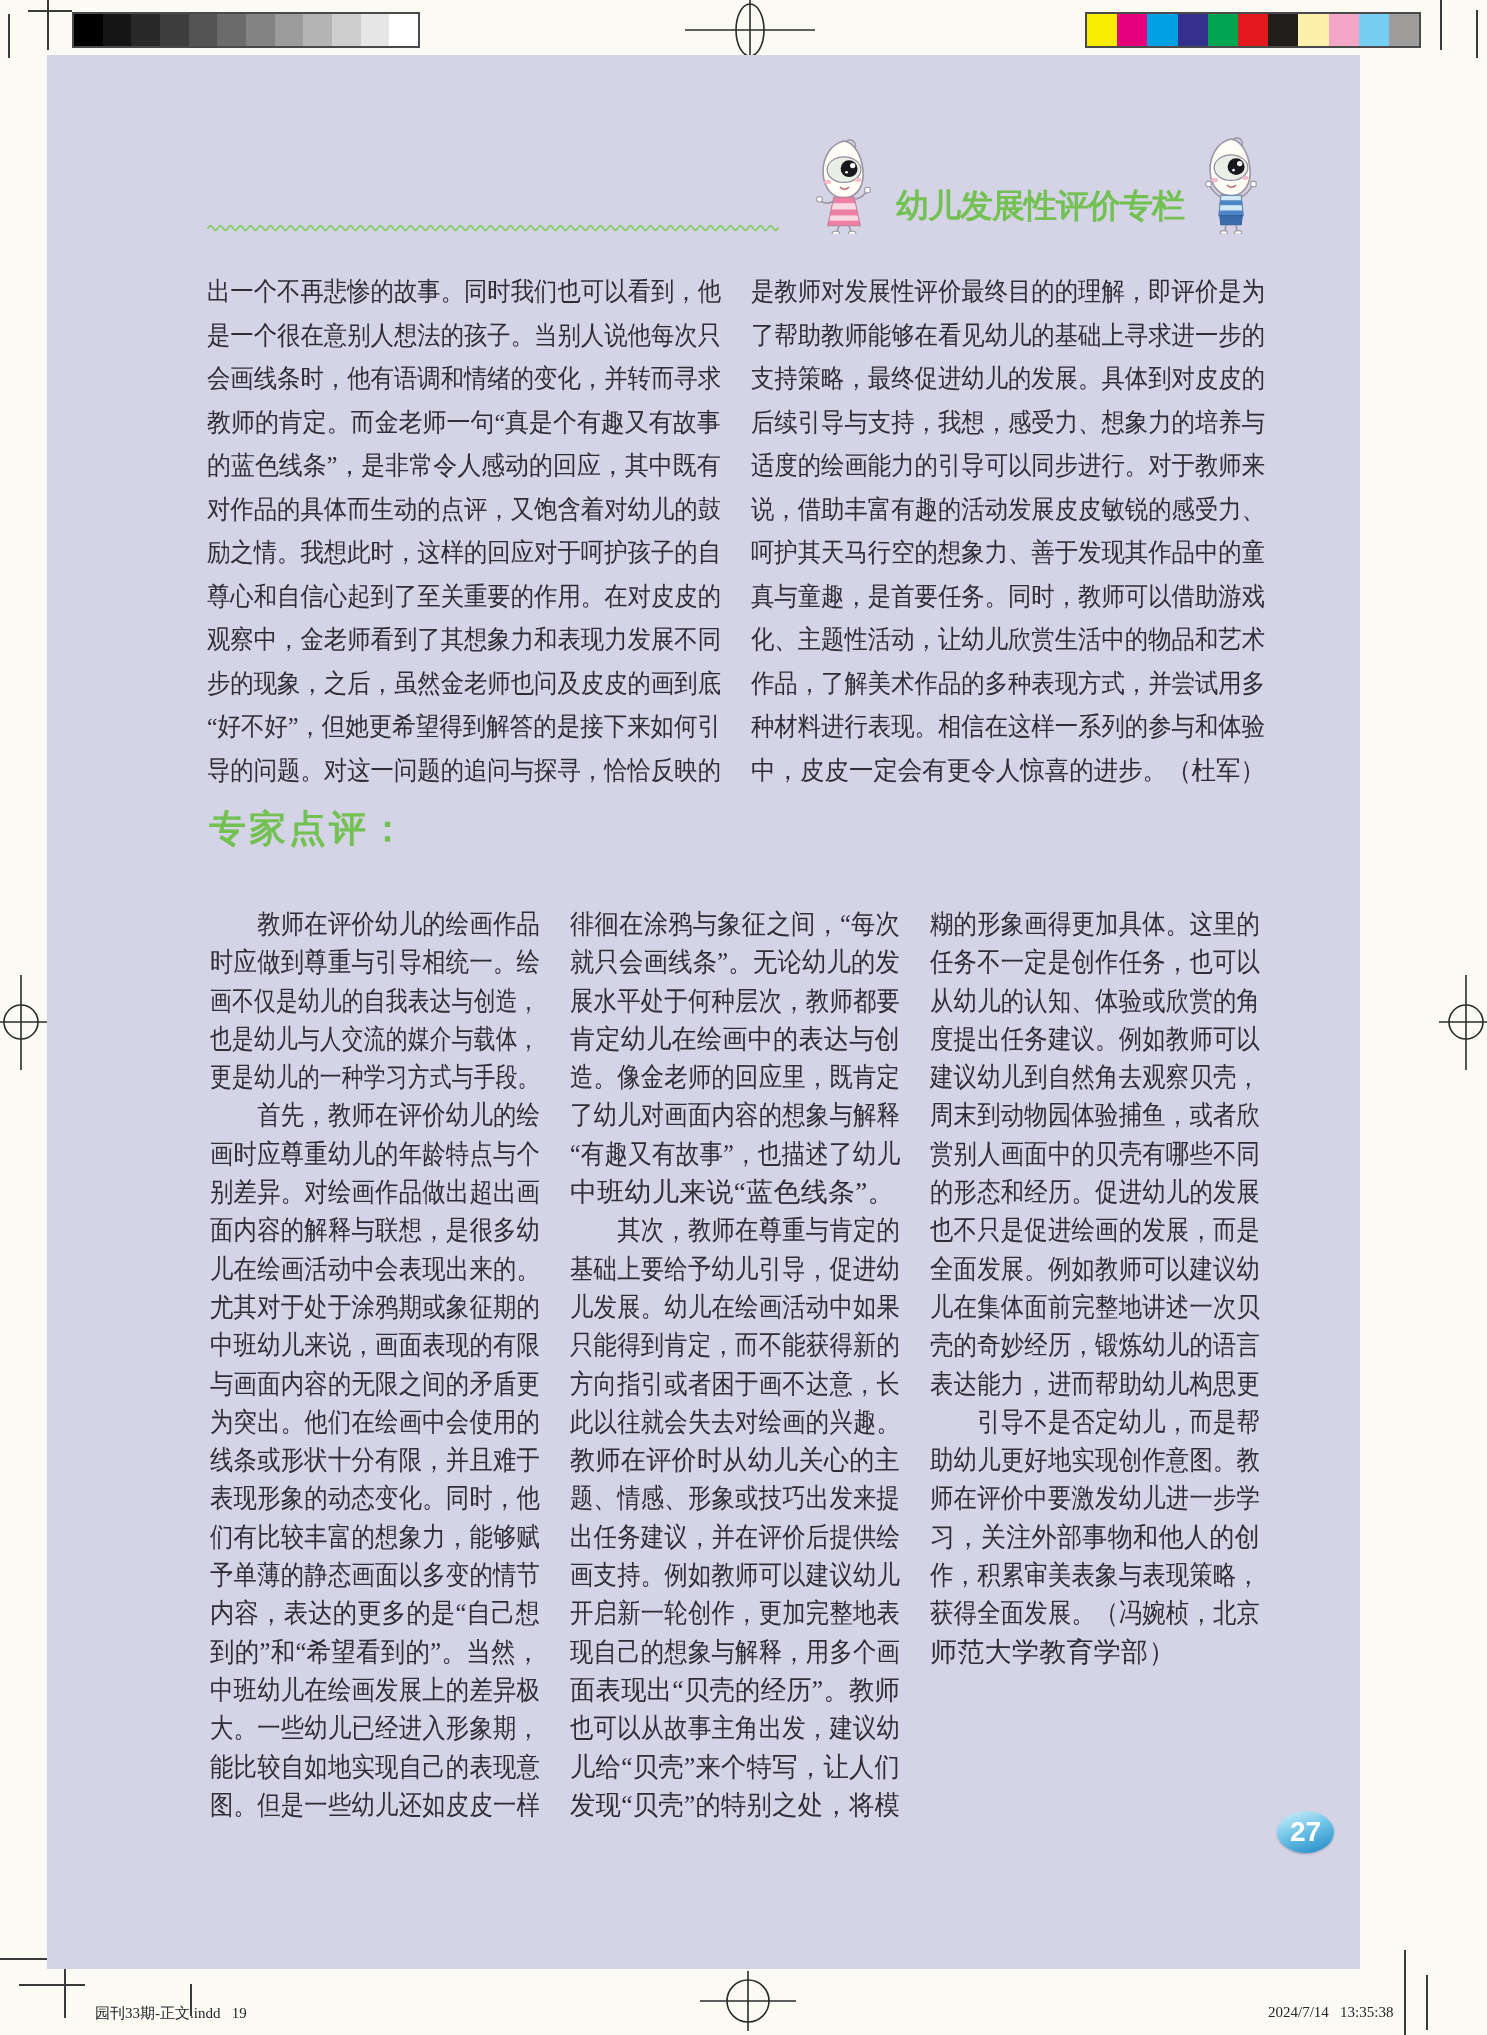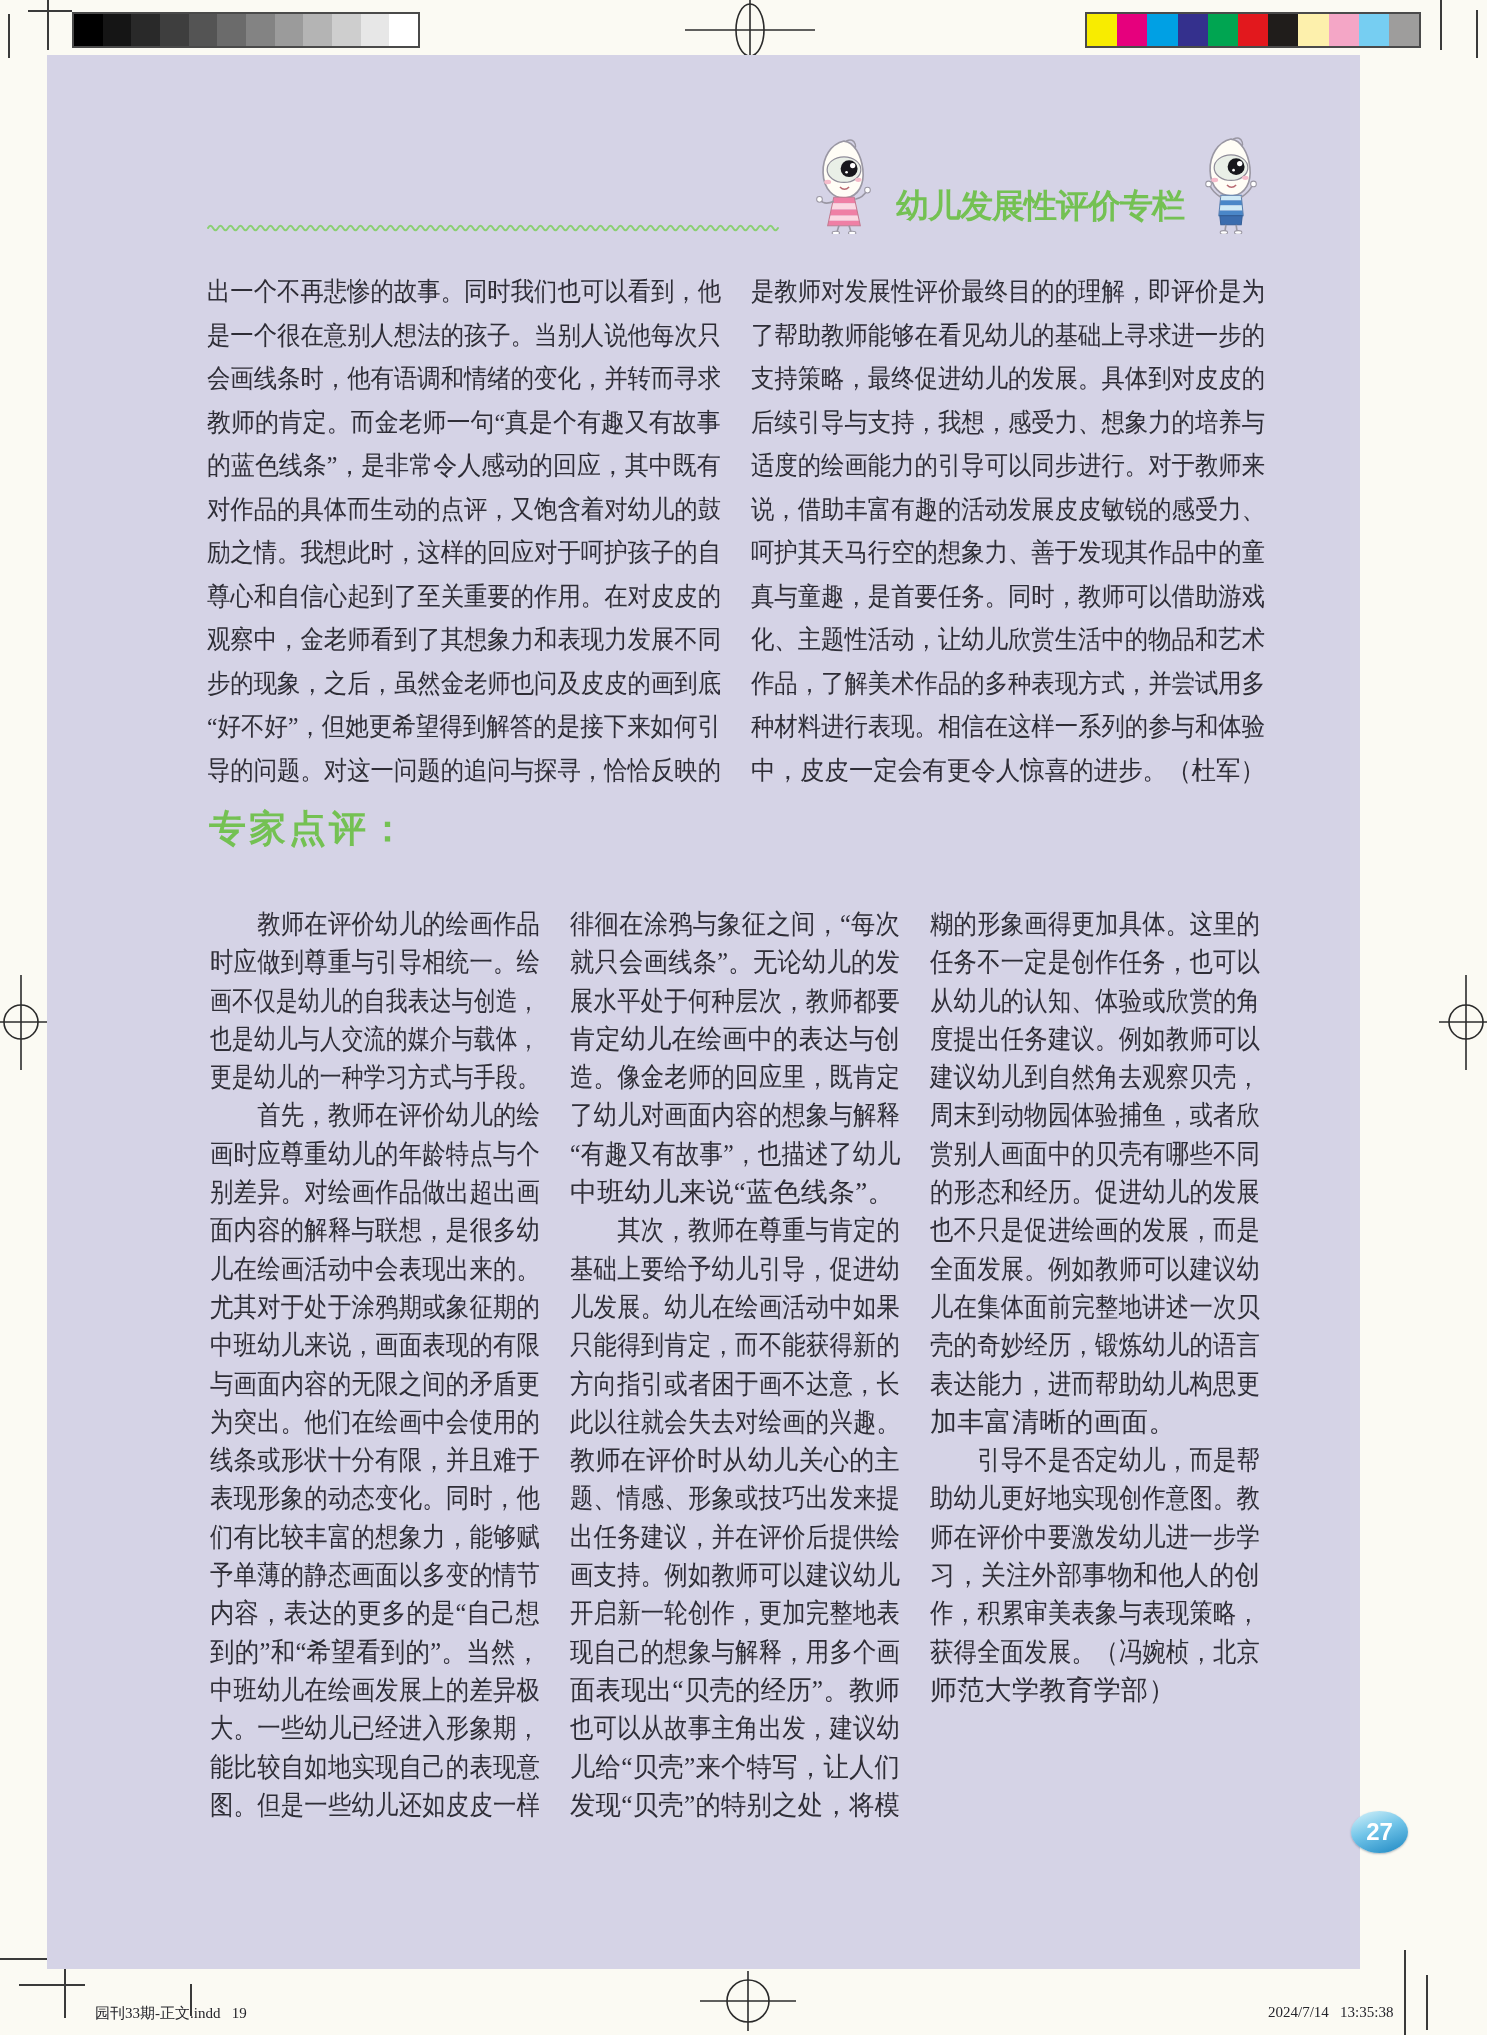--- a/index.html
+++ b/index.html
@@ -25,24 +25,24 @@
   .tcol-right{left:751px;top:270px;width:514px;}
   .expert-heading{position:absolute;left:209px;top:804px;font-family:"Liberation Sans","DejaVu Sans",sans-serif;
                   font-size:37px;font-weight:bold;letter-spacing:3px;color:#74c153;white-space:pre;}
   .lcol{position:absolute;top:905px;width:330px;font-size:27px;line-height:38.3px;letter-spacing:.3px;}
   .lcol1{left:210px;} .lcol2{left:570px;} .lcol3{left:930px;}
   .citation{font-style:italic;}
   .tline{white-space:pre;transform-origin:left center;}
   
   .watermark{position:absolute;left:475px;top:1862px;font-family:"Liberation Sans","DejaVu Sans",sans-serif;
              font-size:95px;letter-spacing:4px;color:#9d9bae;opacity:.55;}
-  .page-badge{position:absolute;left:1351px;top:1811px;width:57px;height:42px;border-radius:50%;
+  .page-badge{position:absolute;left:1277px;top:1811px;width:57px;height:42px;border-radius:50%;
               background:linear-gradient(160deg,#cdeef8 5%,#72c5e9 45%,#1d87c2 100%);
               color:#fff;font-family:"Liberation Sans","DejaVu Sans",sans-serif;font-weight:bold;
-              font-size:24px;text-align:center;line-height:42px;box-shadow:0 1px 2px rgba(40,60,90,.35);}
+              font-size:28px;text-align:center;line-height:42px;box-shadow:0 1px 2px rgba(40,60,90,.35);}
   .footer-text{position:absolute;top:2004px;font-size:15px;color:#24242a;white-space:pre;}
   .footer-left{left:95px;} .footer-right{left:1268px;}
 </style>
 </head>
 <body>
 
 <div class="page">
 
   <div class="bar grayscale-bar">
       <div style="background: rgb(0, 0, 0);"></div>
@@ -271,21 +271,20 @@
         <div class="tline" style="transform: scaleX(0.863874);">度提出任务建议。例如教师可以</div>
         <div class="tline" style="transform: scaleX(0.863874);">建议幼儿到自然角去观察贝壳，</div>
         <div class="tline" style="transform: scaleX(0.863874);">周末到动物园体验捕鱼，或者欣</div>
         <div class="tline" style="transform: scaleX(0.863874);">赏别人画面中的贝壳有哪些不同</div>
         <div class="tline" style="transform: scaleX(0.863874);">的形态和经历。促进幼儿的发展</div>
         <div class="tline" style="transform: scaleX(0.863874);">也不只是促进绘画的发展，而是</div>
         <div class="tline" style="transform: scaleX(0.863874);">全面发展。例如教师可以建议幼</div>
         <div class="tline" style="transform: scaleX(0.863874);">儿在集体面前完整地讲述一次贝</div>
         <div class="tline" style="transform: scaleX(0.863874);">壳的奇妙经历，锻炼幼儿的语言</div>
         <div class="tline" style="transform: scaleX(0.863874);">表达能力，进而帮助幼儿构思更</div>
-        <div class="tline">加丰富清晰的画面。</div>
         <div class="tline" style="transform: scaleX(0.863874);">　　引导不是否定幼儿，而是帮</div>
         <div class="tline" style="transform: scaleX(0.863874);">助幼儿更好地实现创作意图。教</div>
         <div class="tline" style="transform: scaleX(0.863874);">师在评价中要激发幼儿进一步学</div>
         <div class="tline" style="transform: scaleX(0.929577);">习，关注外部事物和他人的创</div>
         <div class="tline" style="transform: scaleX(0.863874);">作，积累审美表象与表现策略，</div>
         <div class="tline" style="transform: scaleX(0.863874);">获得全面发展。（冯婉桢，北京</div>
         <div class="tline">师范大学教育学部）</div>
       </div>
   </div>
 

